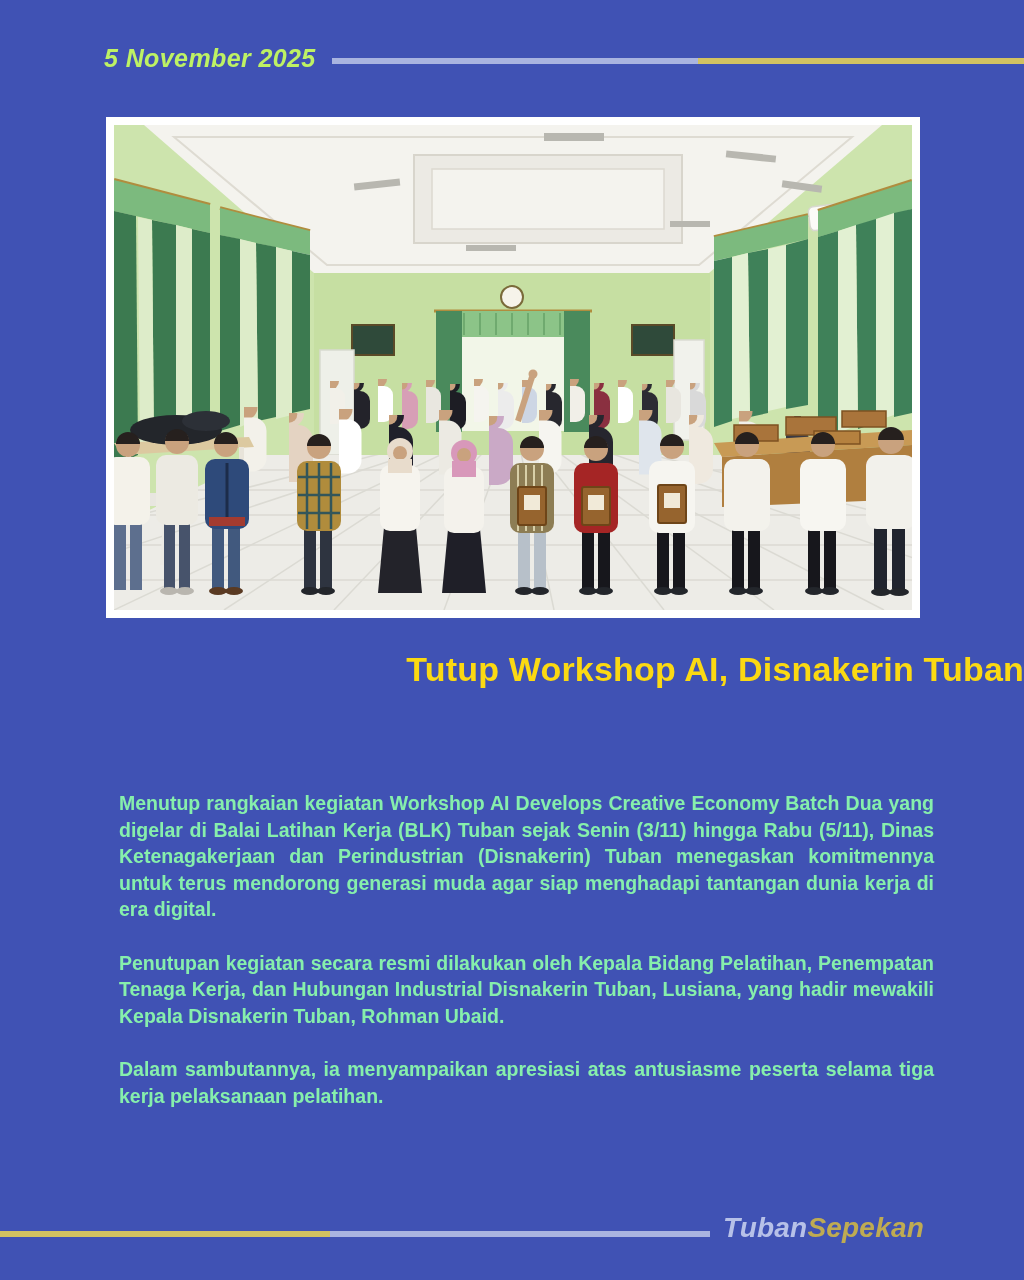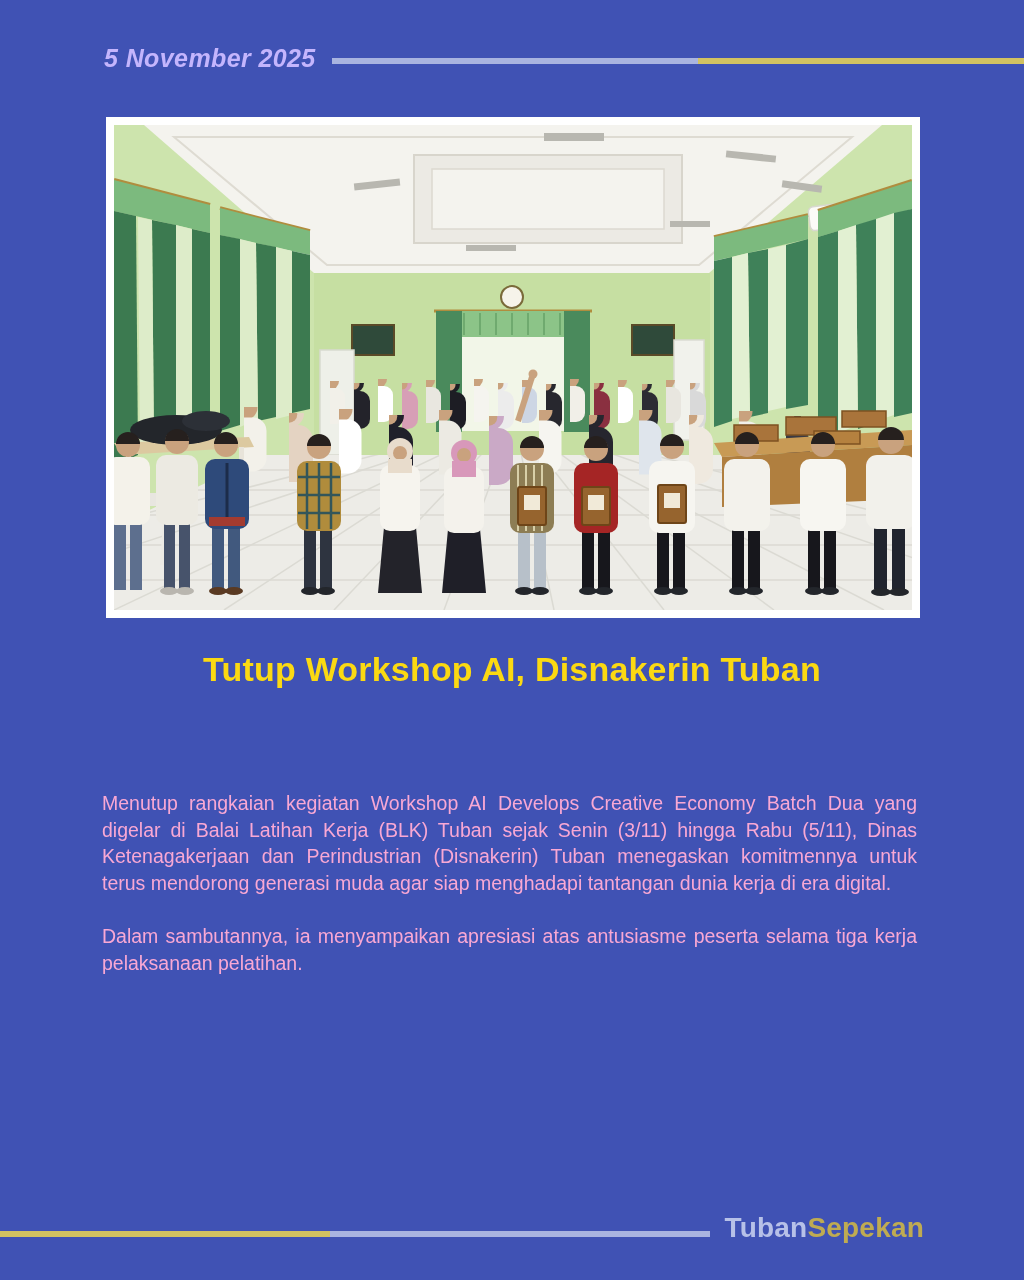--- a/index.html
+++ b/index.html
@@ -9,67 +9,68 @@
     font-family:"Liberation Sans", sans-serif;
     position:relative;
     overflow:hidden;
   }
   .canvas{position:absolute;inset:0;}
 
   
   .date{
     position:absolute;left:104px;top:44px;
     font-size:25px;font-weight:bold;font-style:italic;
-    letter-spacing:.4px;color:#c4b5fd;
+    letter-spacing:.4px;color:#bef264;
   }
   .top-line{
     position:absolute;left:332px;top:58px;width:692px;height:6px;
     display:flex;
   }
   .top-line .seg-lav{width:366px;height:100%;background:#a9b4e0;}
   .top-line .seg-gold{flex:1;height:100%;background:#d2c261;}
 
   
   .photo-frame{
     position:absolute;left:106px;top:117px;margin:0;
     width:798px;height:485px;
     background:#ffffff;padding:8px;
     box-sizing:content-box;
   }
   .photo-frame svg{display:block;}
 
   
   .headline{
     position:absolute;left:0;top:646px;width:1024px;margin:0;
-    text-align:center;
+    text-align:right;
     color:#fbd912;
     font-size:34px;font-weight:bold;line-height:46px;
     letter-spacing:.2px;
   }
   .headline span{display:block;}
 
   
   .article{
-    position:absolute;left:102px;top:790px;width:815px;
-    color:#f9a8d4;
+    position:absolute;left:119px;top:790px;width:815px;
+    color:#86efac;
     font-size:19.5px;line-height:26.5px;
     text-align:justify;
+    font-weight:bold;
   }
   .article p{margin:0 0 27px 0;}
 
   
   .footer-line{
     position:absolute;left:0;top:1231px;width:710px;height:6px;
     display:flex;
   }
   .footer-line .seg-gold{width:330px;height:100%;background:#d2c261;}
   .footer-line .seg-lav{flex:1;height:100%;background:#a9b4e0;}
   .brand{
     position:absolute;right:100px;top:1212px;
-    font-size:28px;font-weight:bold;
+    font-size:28px;font-weight:bold;font-style:italic;
     letter-spacing:.2px;white-space:nowrap;
   }
   .brand .t{color:#b7c1e8;}
   .brand .s{color:#bfab52;}
 </style>
 </head>
 <body>
 
 <div class="canvas">
 
@@ -392,20 +393,21 @@
       </g>
     </svg>
   </figure>
 
   <h1 class="headline">
     <span>Tutup Workshop AI, Disnakerin Tuban</span>
   </h1>
 
   <main class="article">
     <p>Menutup rangkaian kegiatan Workshop AI Develops Creative Economy Batch Dua yang digelar di Balai Latihan Kerja (BLK) Tuban sejak Senin (3/11) hingga Rabu (5/11), Dinas Ketenagakerjaan dan Perindustrian (Disnakerin) Tuban menegaskan komitmennya untuk terus mendorong generasi muda agar siap menghadapi tantangan dunia kerja di era digital.</p>
+    <p>Penutupan kegiatan secara resmi dilakukan oleh Kepala Bidang Pelatihan, Penempatan Tenaga Kerja, dan Hubungan Industrial Disnakerin Tuban, Lusiana, yang hadir mewakili Kepala Disnakerin Tuban, Rohman Ubaid.</p>
     <p>Dalam sambutannya, ia menyampaikan apresiasi atas antusiasme peserta selama tiga kerja pelaksanaan pelatihan.</p>
   </main>
 
   <div class="footer-line">
     <div class="seg-gold"></div>
     <div class="seg-lav"></div>
   </div>
 
   <div class="brand">
     <span class="t">Tuban</span><span class="s">Sepekan</span>

